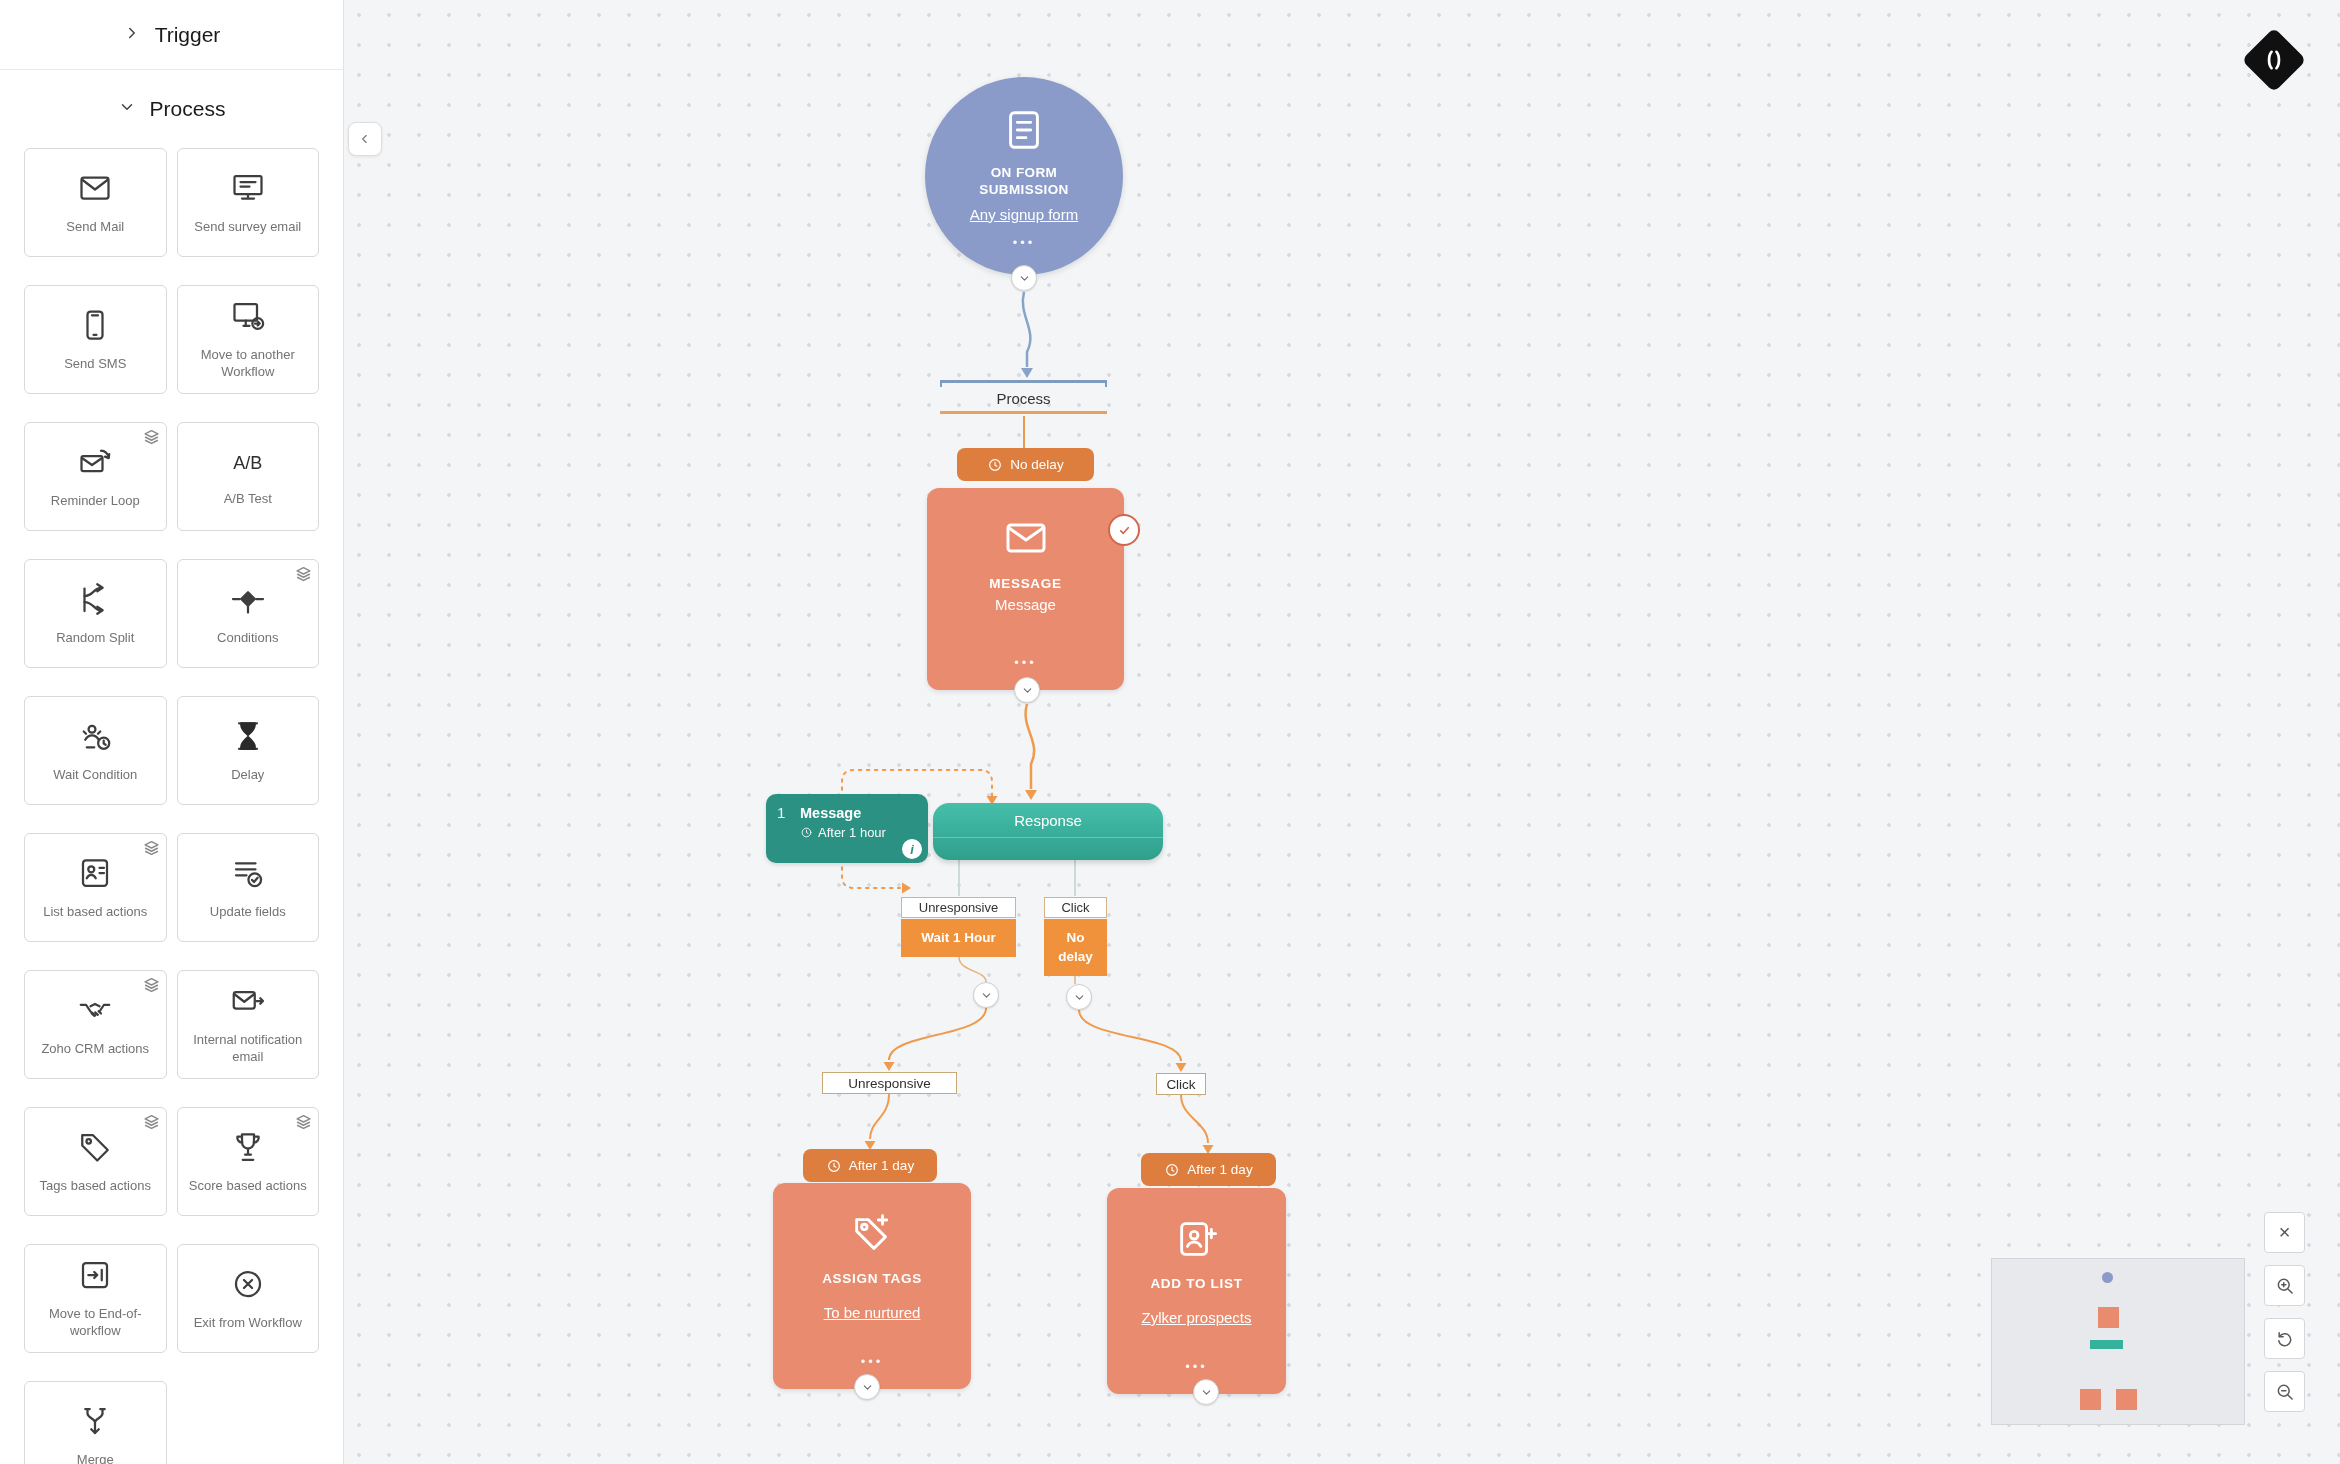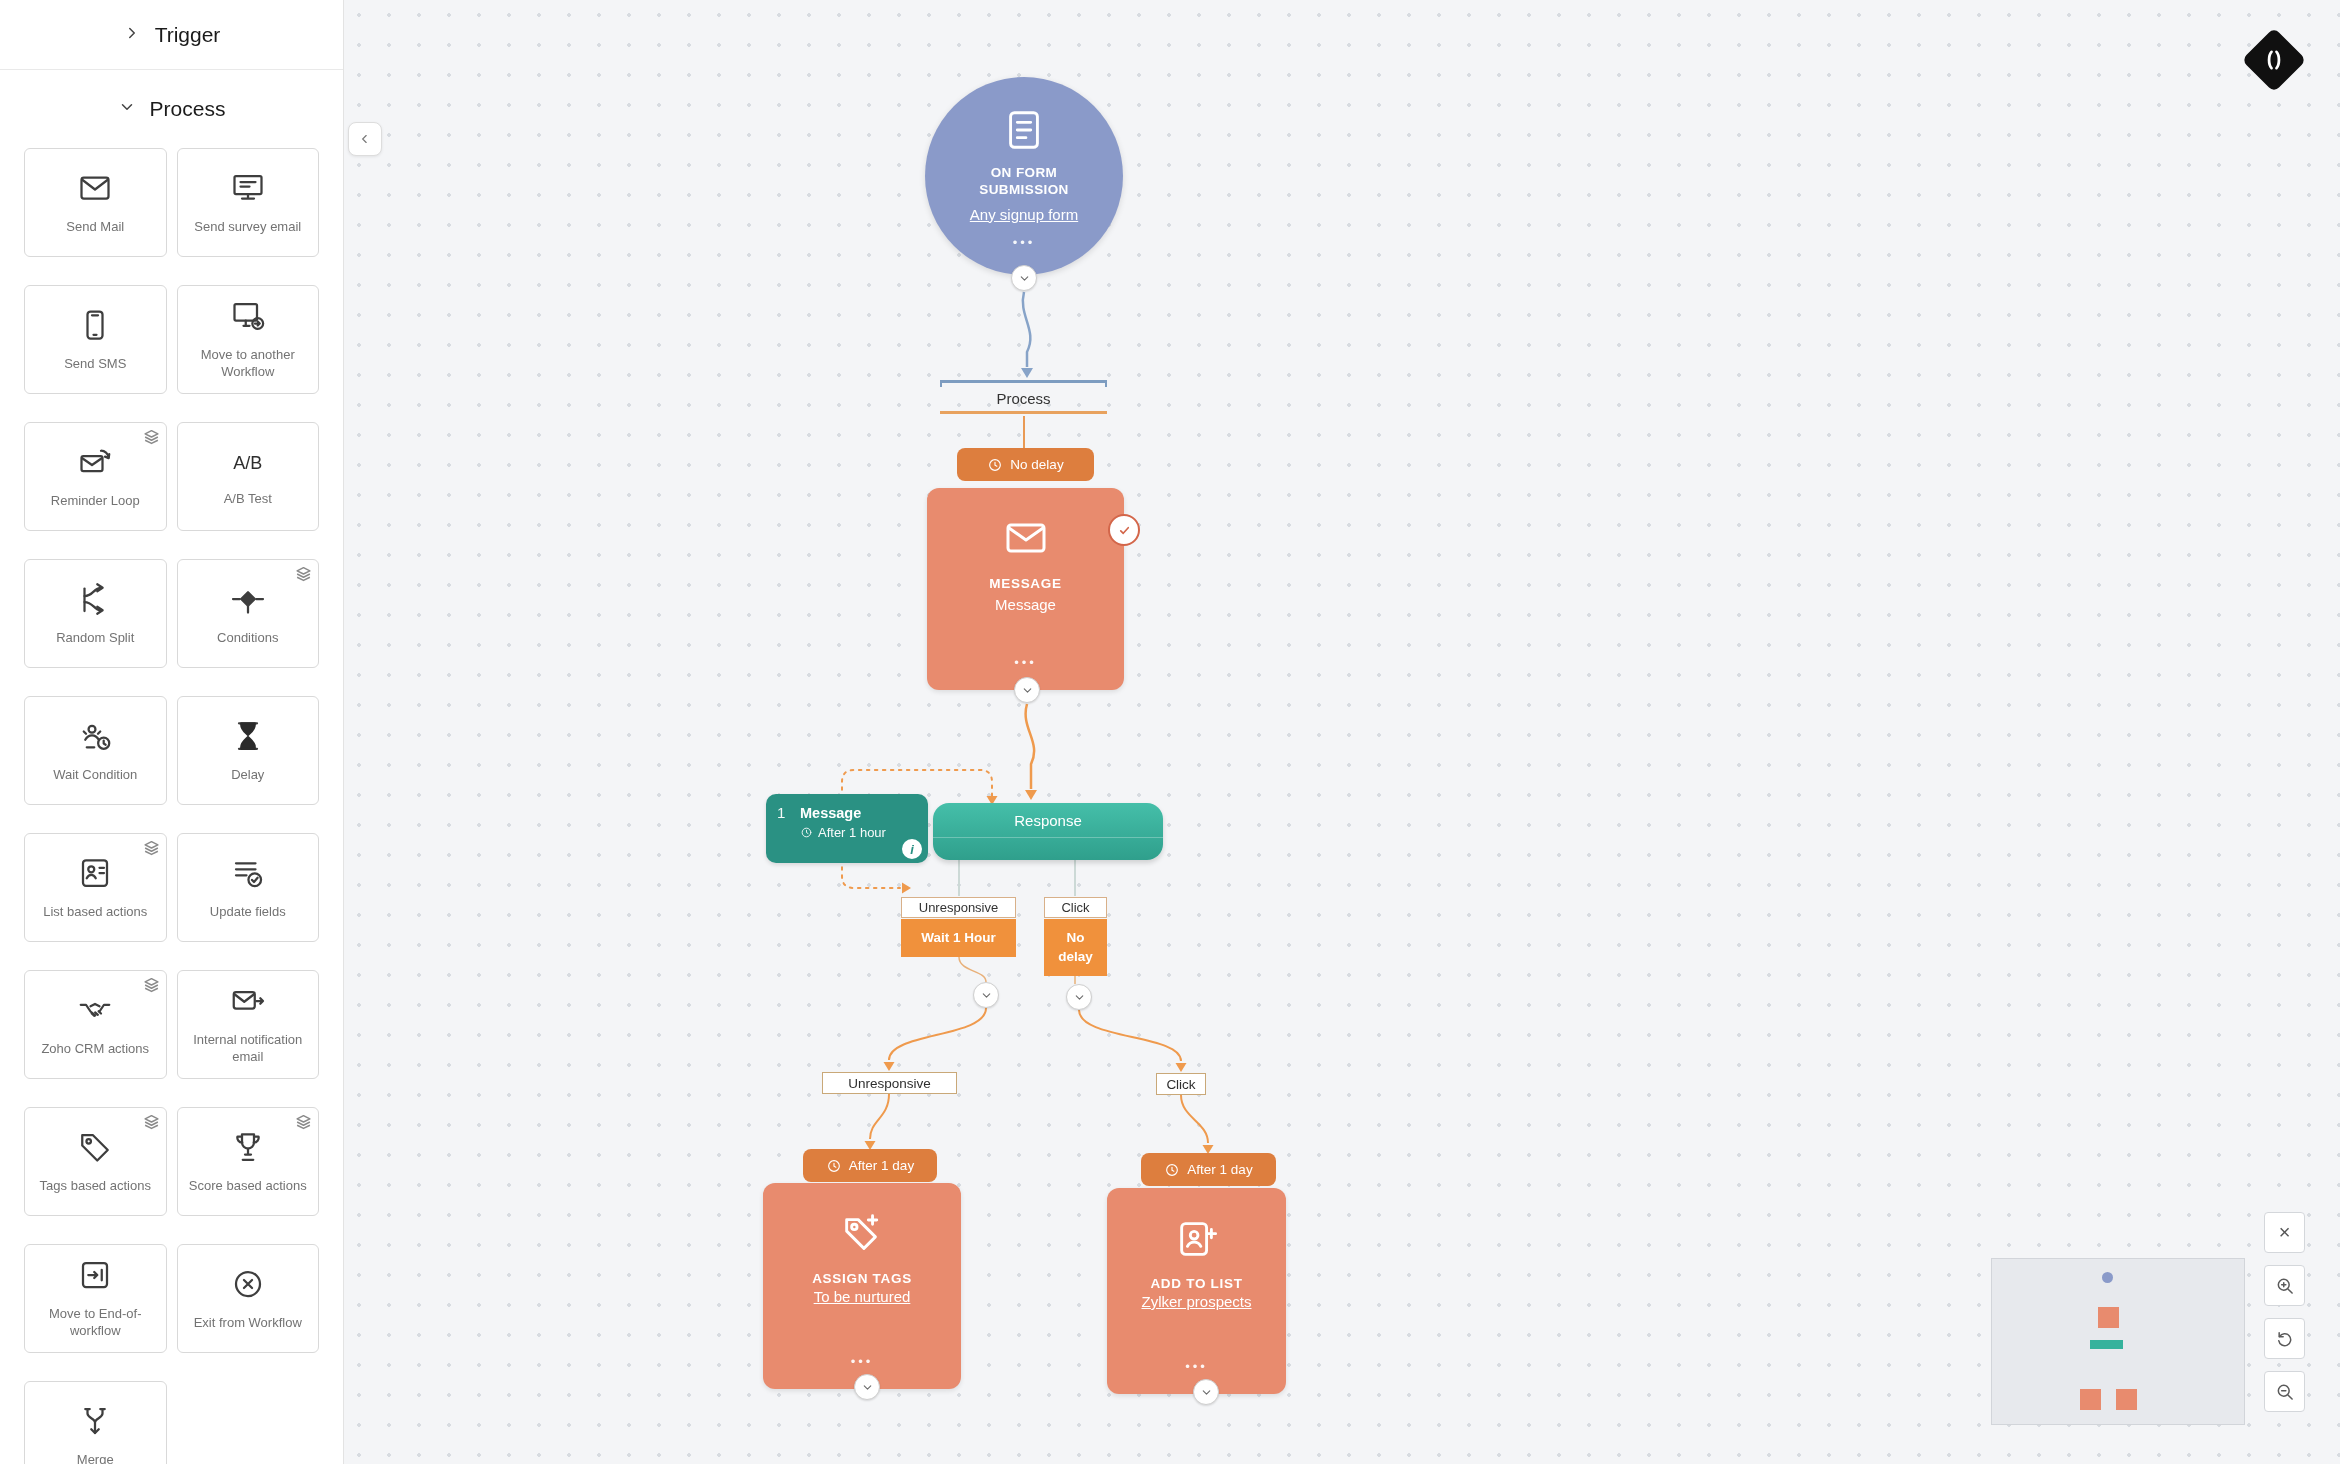--- a/index.html
+++ b/index.html
@@ -61,21 +61,21 @@
     display:flex; align-items:center; justify-content:center; gap:7px; font-size:13.5px; font-weight:500;
     z-index:3; cursor:pointer; }
   .pill svg { width:16px; height:16px; fill:none; stroke:#fff; stroke-width:1.7; stroke-linecap:round; }
   .pill-nodelay { left:613px; top:448px; width:137px; }
 
   .bigcard { background:#e88b6e; border-radius:12px; color:#fff; display:flex; flex-direction:column;
     align-items:center; cursor:pointer; box-shadow:0 2px 5px rgba(0,0,0,.10); }
   .msg-card { left:583px; top:488px; width:197px; height:202px; padding-top:26px; }
   .bc-type { font-size:13.5px; font-weight:600; letter-spacing:.7px; margin-top:10px; }
   .bc-name { font-size:15px; margin-top:5px; }
-  .bc-link { font-size:15px; margin-top:2px; text-decoration:underline; cursor:pointer; }
+  .bc-link { font-size:15px; margin-top:18px; text-decoration:underline; cursor:pointer; }
   .bigcard .dots { position:absolute; bottom:20px; left:0; right:0; text-align:center; }
 
   .check-badge { left:764px; top:514px; width:32px; height:32px; border-radius:50%; background:#fff;
     border:2.5px solid #d3664a; display:flex; align-items:center; justify-content:center; z-index:4; }
   .check-badge svg { width:15px; height:15px; fill:none; stroke:#d3664a; stroke-width:2.6; stroke-linecap:round; stroke-linejoin:round; }
 
   .sent-chip { left:422px; top:794px; width:162px; height:69px; background:#2a9183; border-radius:10px;
     color:#fff; padding:11px 10px 0 34px; cursor:pointer; box-shadow:0 2px 4px rgba(0,0,0,.12); }
   .chip-num { position:absolute; left:11px; top:10px; font-size:15px; opacity:.95; }
   .chip-title { font-size:14.5px; font-weight:700; }
@@ -99,21 +99,21 @@
   .wait-l { left:557px; top:919px; width:115px; height:38px; }
   .cond-r { left:700px; top:897px; width:63px; }
   .wait-r { left:700px; top:919px; width:63px; height:57px; padding:0 6px; }
 
   .path-label { background:#fff; border:1px solid #c9a878; color:#2e2e2e; font-size:13.5px;
     height:22px; display:flex; align-items:center; justify-content:center; z-index:2; }
   .path-l { left:478px; top:1072px; width:135px; }
   .path-r { left:812px; top:1073px; width:50px; }
 
   .action-card { width:198px; height:206px; padding-top:28px; }
-  .act-l { left:419px; top:1183px; }
+  .act-l { left:429px; top:1183px; }
   .act-r { left:763px; top:1188px; width:179px; }
   .pill-act-l { left:459px; top:1149px; width:134px; }
   .pill-act-r { left:797px; top:1153px; width:135px; }
 
   
   .logo { left:1907px; top:37px; width:46px; height:46px; background:#101010; border-radius:7px;
     transform:rotate(45deg); display:flex; align-items:center; justify-content:center; }
   .logo svg { transform:rotate(-45deg); width:30px; height:30px; fill:none; stroke:#fff; stroke-width:2.2; stroke-linecap:round; }
 
   .minimap { left:1647px; top:1258px; width:254px; height:167px; background:#e7e9ed;

